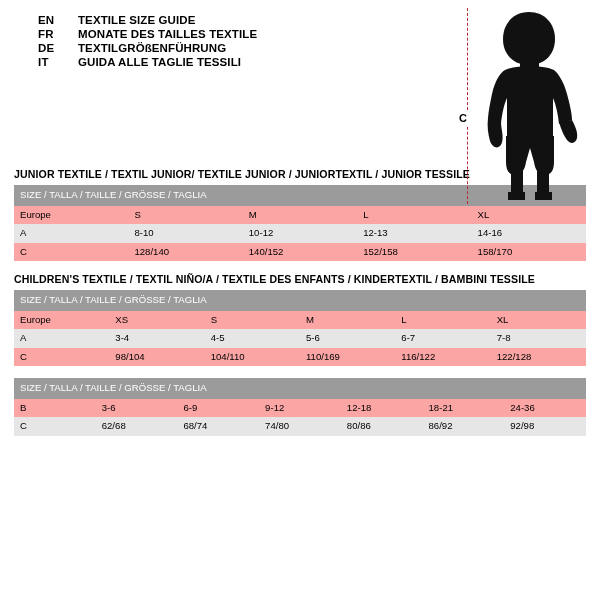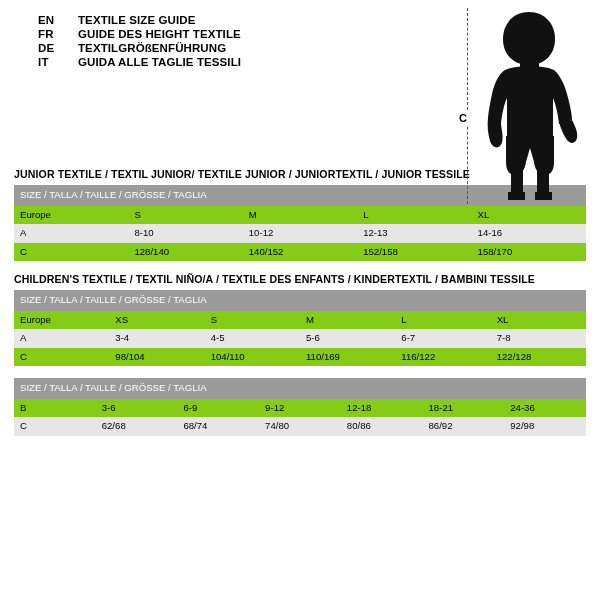--- a/index.html
+++ b/index.html
@@ -110,21 +110,21 @@
     color: #ffffff;
     font-weight: normal;
     font-size: 9.6px;
     padding-top: 5px;
     padding-bottom: 5px;
   }
   tr.shade td {
     background: #e6e6e6;
   }
   tr.plain td {
-    background: #84cc16;
+    background: #fca5a5;
   }
   td.label-col {
     width: 90px;
   }
 
   
   .footer {
     margin-top: 14px;
   }
   .footer-line {
@@ -143,21 +143,21 @@
     <div class="lang-block">
 
       <div class="lang-row">
         <div class="lang-code">EN</div>
         <div class="lang-text">TEXTILE SIZE GUIDE</div>
       </div>
 
 
       <div class="lang-row">
         <div class="lang-code">FR</div>
-        <div class="lang-text">GUIDE DES HEIGHT TEXTILE</div>
+        <div class="lang-text">MONATE DES TAILLES TEXTILE</div>
       </div>
 
       <div class="lang-row">
         <div class="lang-code">DE</div>
         <div class="lang-text">TEXTILGRÖßENFÜHRUNG</div>
       </div>
 
       <div class="lang-row">
         <div class="lang-code">IT</div>
         <div class="lang-text">GUIDA ALLE TAGLIE TESSILI</div>

